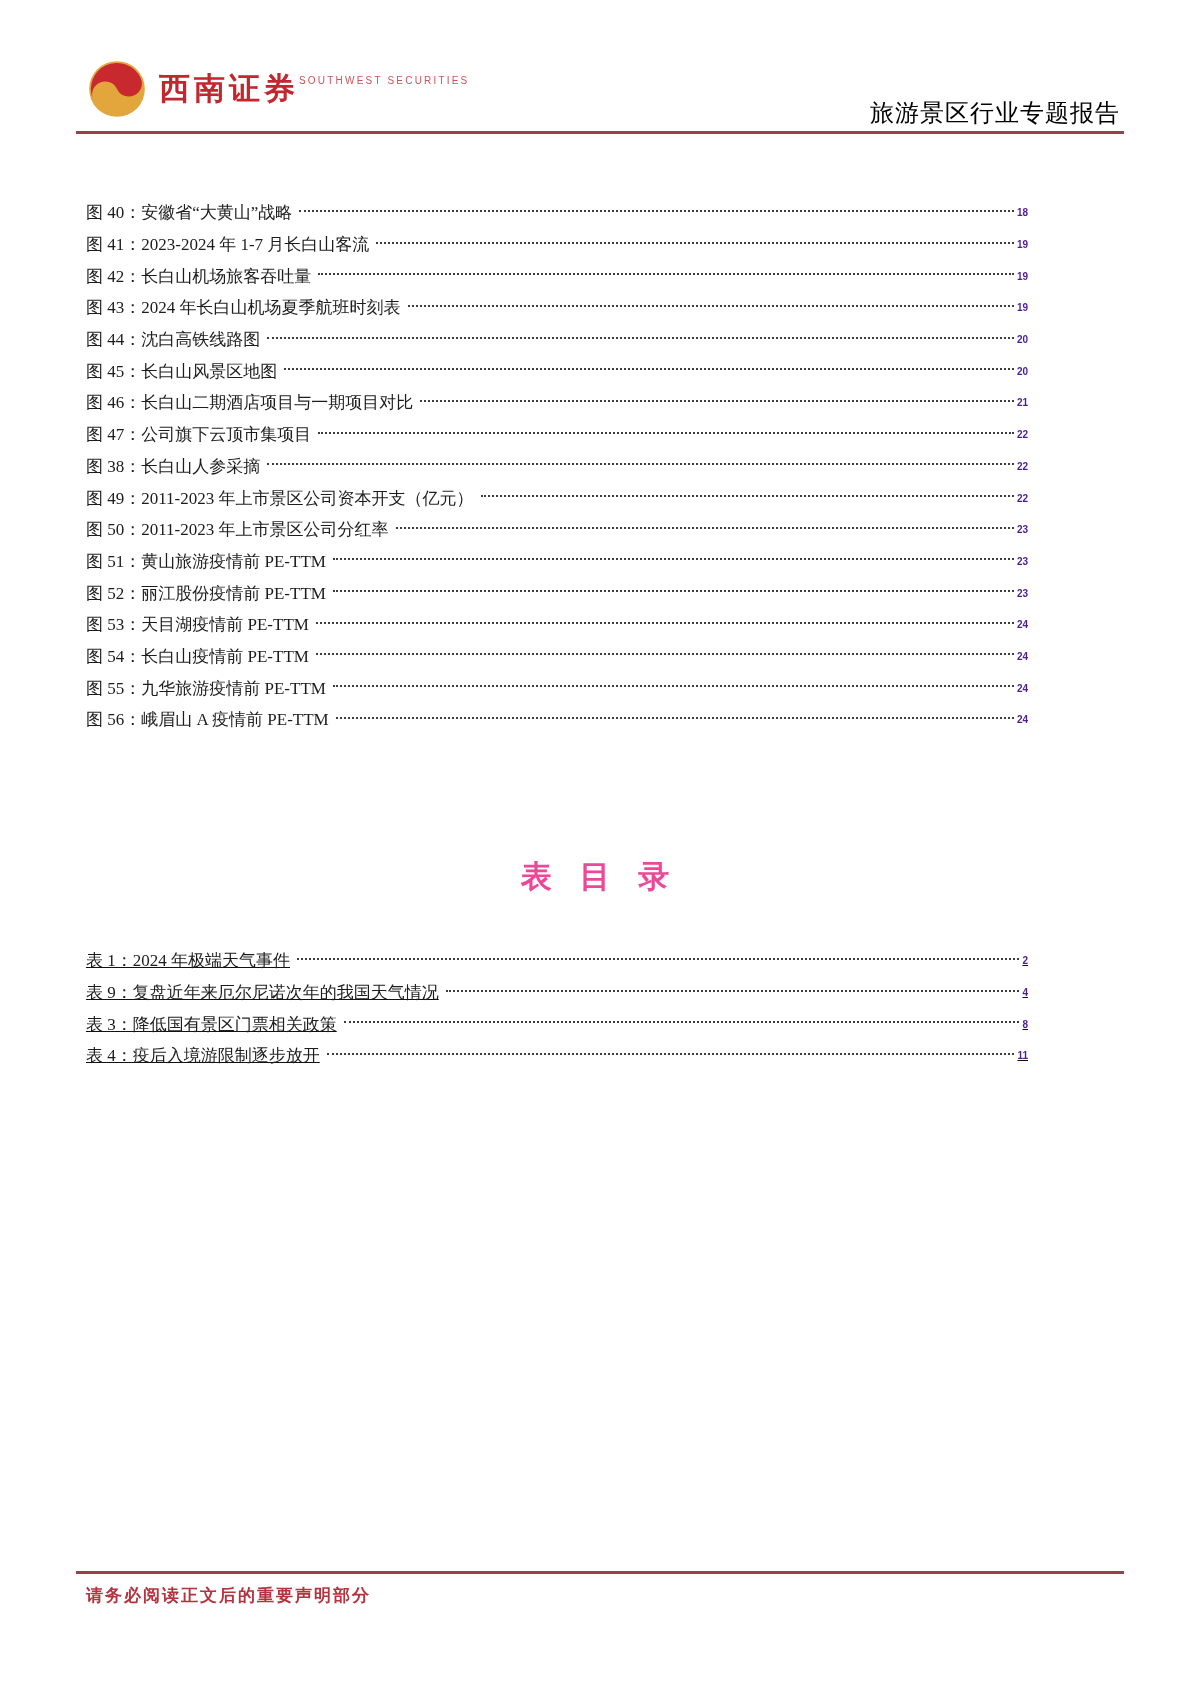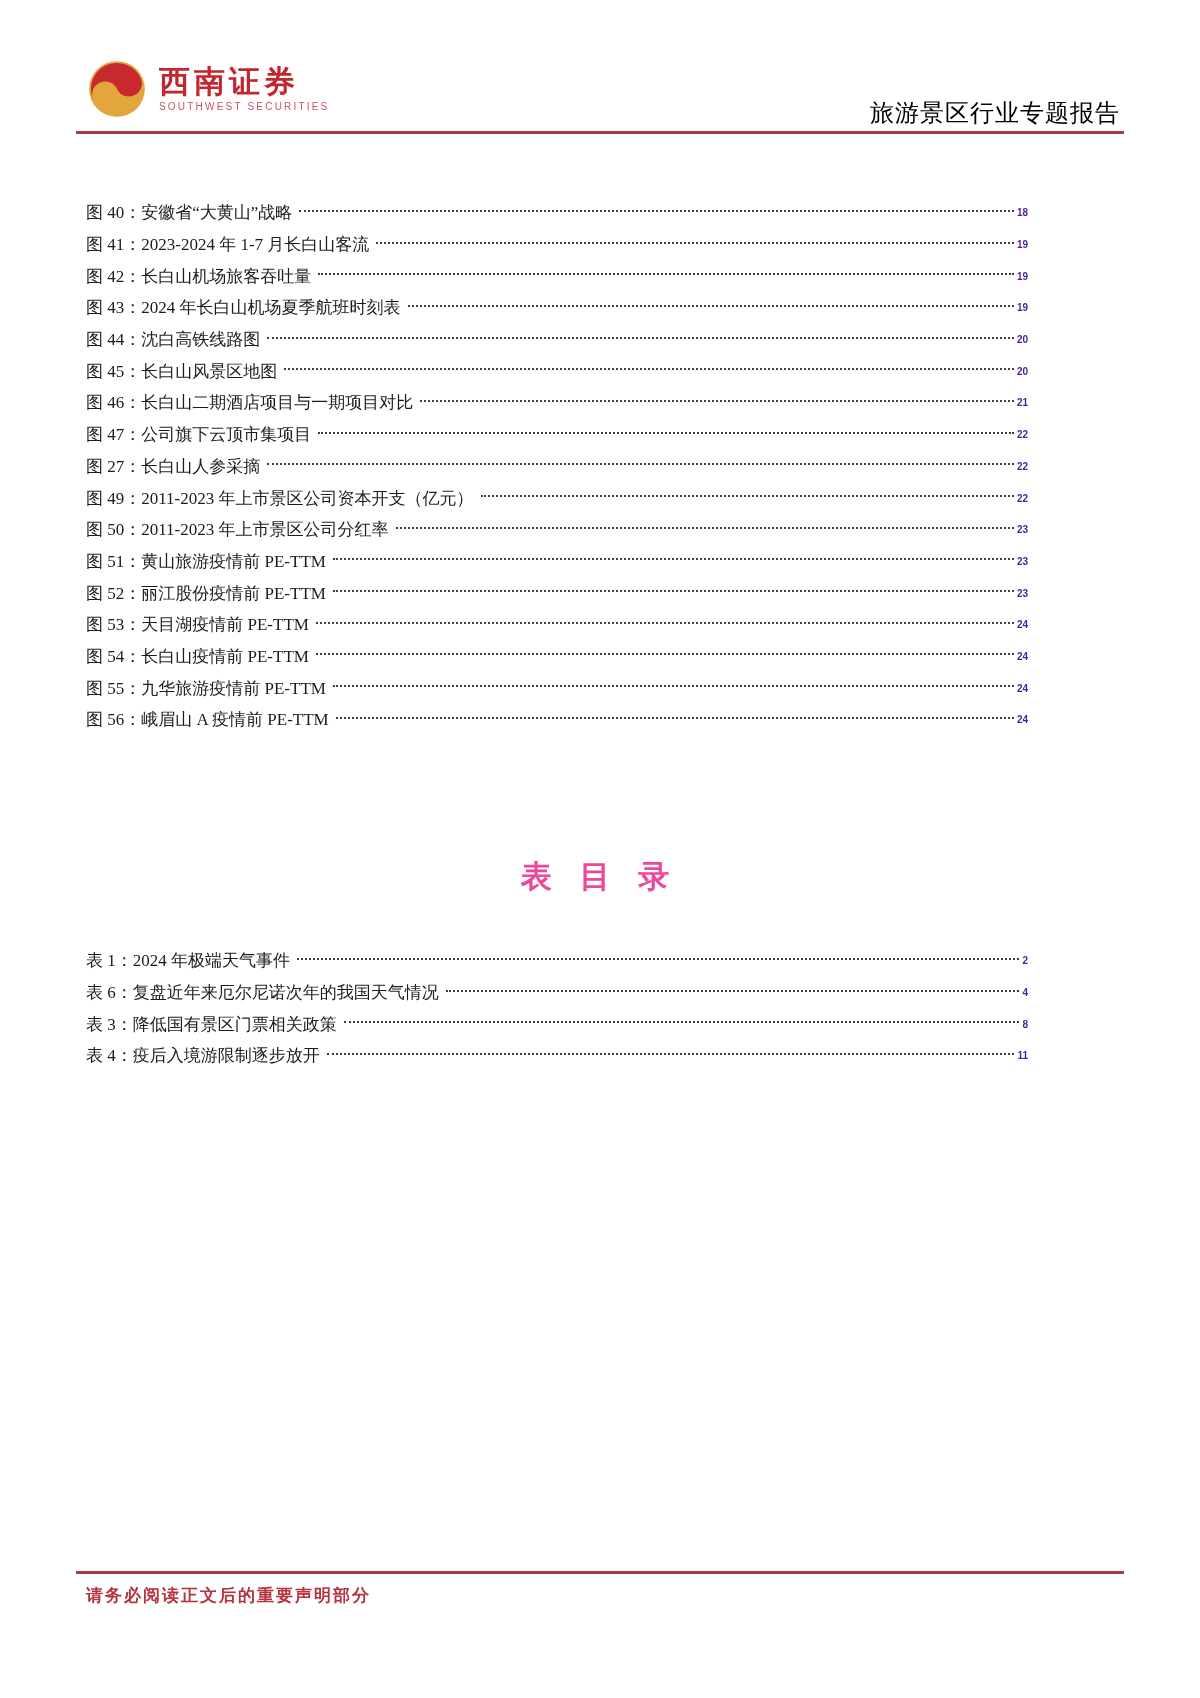--- a/index.html
+++ b/index.html
@@ -11,21 +11,21 @@
     font-family:"Liberation Serif","DejaVu Serif",serif;
     color:#111111;
     overflow:hidden;
   }
   
   .header-logo{
     position:absolute;left:88px;top:60px;
     display:flex;align-items:center;gap:13px;
   }
   .logo-mark{width:58px;height:58px;flex:0 0 auto;}
-  .brand-text{display:flex;flex-direction:column;line-height:1.05;}
+  .brand-text{display:flex;line-height:1.05;}
   .brand-cn{
     color:#c2262e;font-size:31px;font-weight:bold;
     letter-spacing:4px;
     font-family:"Liberation Serif","DejaVu Serif",serif;
   }
   .brand-en{
     color:#c8555b;font-size:10px;letter-spacing:2.2px;margin-top:3px;
     font-family:"Liberation Sans","DejaVu Sans",sans-serif;
   }
   .report-type{
@@ -36,21 +36,21 @@
   .header-rule{
     position:absolute;left:76px;top:131px;
     width:1048px;height:3px;background:#a63a4b;
   }
   
   .toc{
     position:absolute;left:86px;width:942px;
     font-size:17px;
   }
   .toc-figures{top:197px;}
-  .toc-tables{top:945px;}
+  .toc-tables{top:945px;text-decoration:underline;}
   .toc-row{
     display:flex;align-items:center;
     height:31.7px;
   }
   .toc-label{white-space:nowrap;color:#1c1c1c;}
   .toc-leader{
     flex:1 1 auto;
     border-bottom:2px dotted #3c3c3c;
     margin:0 3px 4px 7px;
     min-width:20px;
@@ -142,21 +142,21 @@
         <span class="toc-page">21</span>
       </div>
 
       <div class="toc-row">
         <span class="toc-label">图 47：公司旗下云顶市集项目</span>
         <span class="toc-leader"></span>
         <span class="toc-page">22</span>
       </div>
 
       <div class="toc-row">
-        <span class="toc-label">图 27：长白山人参采摘</span>
+        <span class="toc-label">图 38：长白山人参采摘</span>
         <span class="toc-leader"></span>
         <span class="toc-page">22</span>
       </div>
 
       <div class="toc-row">
         <span class="toc-label">图 49：2011-2023 年上市景区公司资本开支（亿元）</span>
         <span class="toc-leader"></span>
         <span class="toc-page">22</span>
       </div>
 
@@ -207,21 +207,21 @@
 
   <div class="toc toc-tables">
 
       <div class="toc-row">
         <span class="toc-label">表 1：2024 年极端天气事件</span>
         <span class="toc-leader"></span>
         <span class="toc-page">2</span>
       </div>
 
       <div class="toc-row">
-        <span class="toc-label">表 6：复盘近年来厄尔尼诺次年的我国天气情况</span>
+        <span class="toc-label">表 9：复盘近年来厄尔尼诺次年的我国天气情况</span>
         <span class="toc-leader"></span>
         <span class="toc-page">4</span>
       </div>
 
       <div class="toc-row">
         <span class="toc-label">表 3：降低国有景区门票相关政策</span>
         <span class="toc-leader"></span>
         <span class="toc-page">8</span>
       </div>
 

